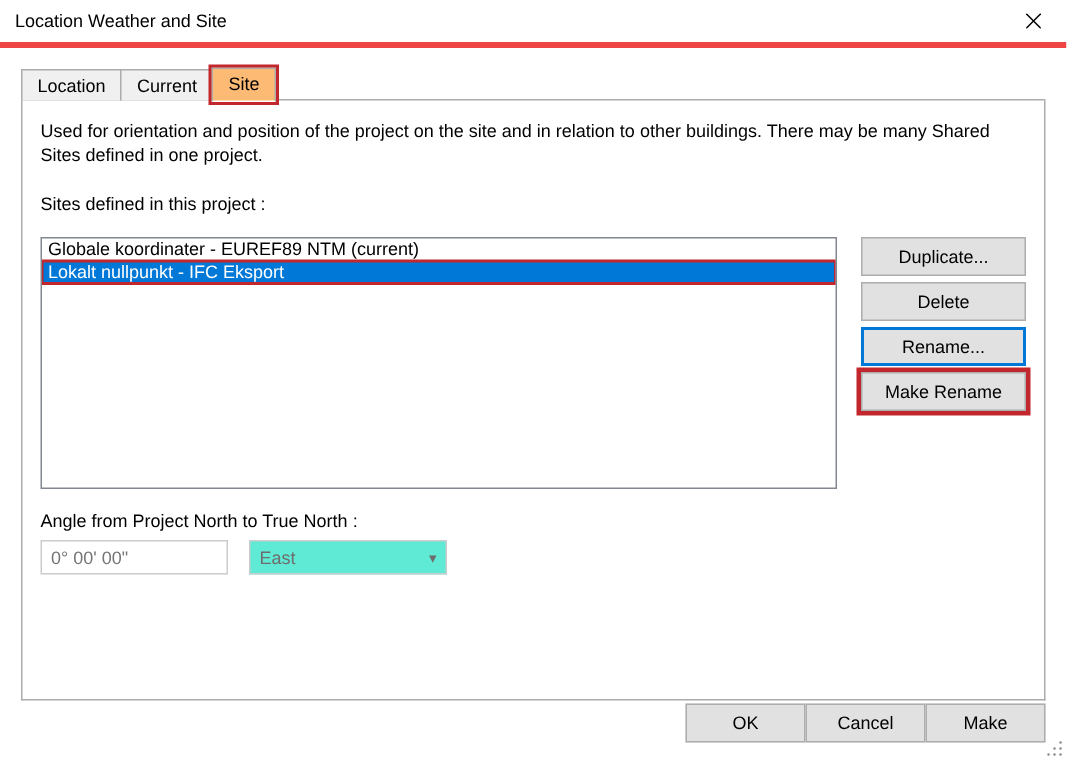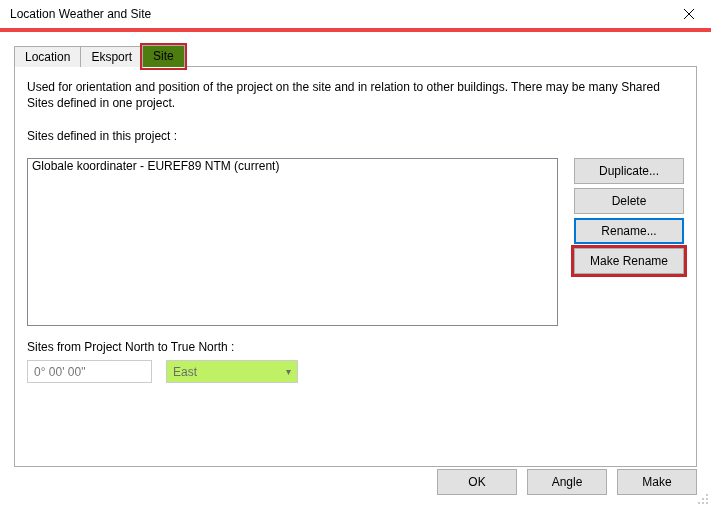--- a/index.html
+++ b/index.html
@@ -61,21 +61,21 @@
     font-size: 12px;
     line-height: 15px;
     position: relative;
   }
   .tab.inactive {
     background: #f0f0f0;
     top: 1px;
     height: 21px;
   }
   .tab.active {
-    background: #4d7c0f;
+    background: #fdba74;
     height: 23px;
     top: 1px;
     z-index: 2;
     border-bottom: 1px solid #fff;
     margin-bottom: -1px;
   }
   .tab.highlight {
     outline: 2px solid #c1272d;
     outline-offset: 0;
   }
@@ -161,40 +161,39 @@
     border: 1px solid #cccccc;
     background: #fff;
     color: #a0a0a0;
     padding: 2px 6px;
     font-size: 12px;
   }
   .angle-select {
     width: 132px;
     height: 23px;
     border: 1px solid #cccccc;
-    background: #bef264;
+    background: #5eead4;
     color: #6d6d6d;
     padding: 2px 6px;
     font-size: 12px;
     display: flex;
     justify-content: space-between;
     align-items: center;
   }
   .angle-select .chev {
     font-size: 10px;
     color: #6d6d6d;
   }
 
   
   .footer {
     position: absolute;
     right: 14px;
     bottom: 12px;
     display: flex;
-    gap: 10px;
   }
   .footer .btn { width: 80px; }
 
   .resize-grip {
     position: absolute;
     right: 2px;
     bottom: 2px;
     width: 12px;
     height: 12px;
   }
@@ -210,61 +209,62 @@
       <line x1="0" y1="0" x2="10" y2="10" stroke="#000" stroke-width="1"></line>
       <line x1="10" y1="0" x2="0" y2="10" stroke="#000" stroke-width="1"></line>
     </svg>
   </div>
 </div>
 
 <div class="content">
 
   <div class="tabs-row">
     <div class="tab inactive">Location</div>
-    <div class="tab inactive">Eksport</div>
+    <div class="tab inactive">Current</div>
     <div class="tab active highlight">Site</div>
   </div>
 
   <div class="tab-pane">
 
     <p class="intro">Used for orientation and position of the project on the site and in relation to other buildings. There may be many Shared Sites defined in one project.</p>
 
     <div class="list-label">Sites defined in this project :</div>
 
     <div class="layout">
       <div class="listbox">
         <div class="item">Globale koordinater - EUREF89 NTM (current)</div>
+        <div class="item selected highlight">Lokalt nullpunkt - IFC Eksport</div>
       </div>
 
       <div class="btn-col">
         <div class="btn">Duplicate...</div>
         <div class="btn">Delete</div>
         <div class="btn focus">Rename...</div>
         <div class="btn redbox">Make Rename</div>
       </div>
     </div>
 
     <div class="angle-section">
-      <div>Sites from Project North to True North :</div>
+      <div>Angle from Project North to True North :</div>
       <div class="angle-row">
         <input class="angle-input" type="text" disabled="" placeholder="0° 00' 00&quot;" style="">
         <div class="angle-select">
           <span>East</span>
           <span class="chev">▾</span>
         </div>
       </div>
     </div>
 
   </div>
 
 </div>
 
 <div class="footer">
   <div class="btn">OK</div>
-  <div class="btn">Angle</div>
+  <div class="btn">Cancel</div>
   <div class="btn">Make</div>
 </div>
 
 <div class="resize-grip">
   <svg viewBox="0 0 12 12">
     <circle cx="10" cy="2" r="0.8" fill="#888"></circle>
     <circle cx="10" cy="6" r="0.8" fill="#888"></circle>
     <circle cx="6" cy="6" r="0.8" fill="#888"></circle>
     <circle cx="10" cy="10" r="0.8" fill="#888"></circle>
     <circle cx="6" cy="10" r="0.8" fill="#888"></circle>

